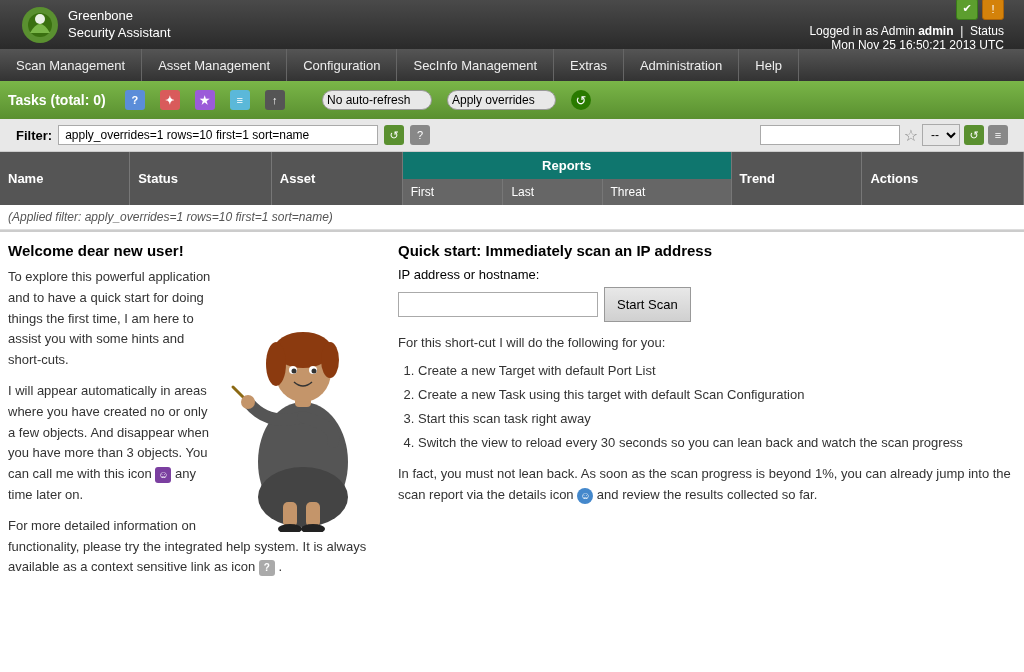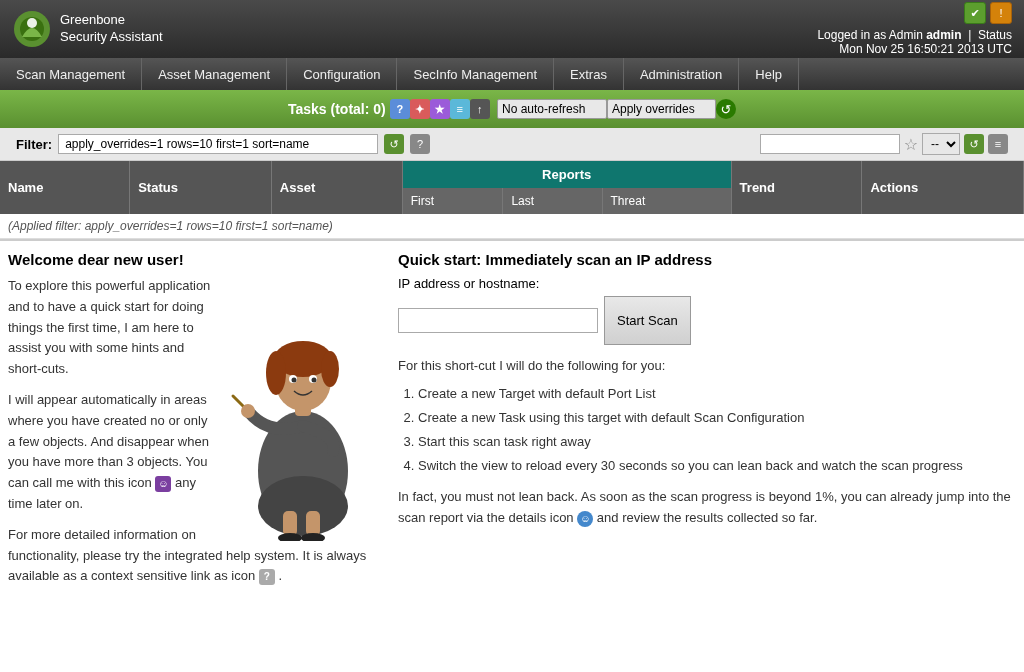--- a/index.html
+++ b/index.html
@@ -2,51 +2,51 @@
 <html><head>
   <meta charset="utf-8">
   <style>
     * { margin: 0; padding: 0; box-sizing: border-box; }
     body { font-family: Arial, sans-serif; font-size: 13px; background: #fff; width: 1024px; }
 
     
     .header {
       background: linear-gradient(to bottom, #4a4a4a, #2a2a2a);
       display: flex; align-items: center; justify-content: space-between;
-      padding: 8px 12px; height: 58px;
+      padding: 8px 20px; height: 49px;
     }
     .logo-area { display: flex; align-items: center; gap: 8px; }
     .logo-icon { width: 40px; height: 40px; }
     .logo-text { color: #fff; font-size: 15px; font-weight: bold; line-height: 1.3; }
     .logo-text span { display: block; font-size: 13px; font-weight: normal; }
     .header-right { text-align: right; color: #fff; font-size: 12px; }
     .header-right a { color: #fff; text-decoration: none; }
     .header-icons { display: flex; gap: 4px; justify-content: flex-end; margin-bottom: 4px; }
     .header-icon { width: 22px; height: 22px; background: #5c9e2e; border: 1px solid #3a7a1a; border-radius: 3px; display: flex; align-items: center; justify-content: center; color: #fff; font-size: 11px; }
     .header-icon.orange { background: #d4820a; border-color: #a8620a; }
 
     
     .nav { background: linear-gradient(to bottom, #555, #333); display: flex; height: 32px; }
     .nav-item { color: #eee; padding: 0 16px; display: flex; align-items: center; font-size: 13px; cursor: pointer; white-space: nowrap; border-right: 1px solid #666; }
 
     
     .tasks-bar {
       background: linear-gradient(to bottom, #7ab648, #5a9030);
-      padding: 6px 8px; display: flex; align-items: center; gap: 0; min-height: 38px; justify-content: center;
+      padding: 6px 8px; display: flex; align-items: center; gap: 15px; min-height: 38px;
     }
     .tasks-title { color: #fff; font-weight: bold; font-size: 14px; margin-right: 4px; }
     .tasks-icon { width: 20px; height: 20px; border-radius: 3px; display: flex; align-items: center; justify-content: center; font-size: 11px; font-weight: bold; cursor: pointer; }
     .tasks-icon.blue { background: #5b8dd9; color: #fff; }
     .tasks-icon.red { background: #d95b5b; color: #fff; }
     .tasks-icon.purple { background: #9b5bd9; color: #fff; }
     .tasks-icon.teal { background: #5bb8d9; color: #fff; }
     .tasks-icon.dark { background: #555; color: #fff; }
 
     .select-wrapper { position: relative; display: inline-block; }
-    .tasks-select { appearance: none; background: #e8e8e8; border: 1px solid #999; padding: 2px 20px 2px 4px; font-size: 12px; cursor: pointer; border-radius: 2px; }
+    .tasks-select { appearance: none; background: #e8e8e8; border: 1px solid #999; padding: 2px 20px 2px 4px; font-size: 12px; cursor: pointer; border-radius: 10px; }
 
     .tasks-refresh-icon { width: 20px; height: 20px; background: #2a7a00; border-radius: 50%; display: flex; align-items: center; justify-content: center; color: #fff; font-size: 13px; cursor: pointer; }
 
     
     .filter-bar { background: #e8e8e8; border-bottom: 1px solid #ccc; padding: 5px 16px; display: flex; align-items: center; gap: 6px; }
     .filter-label { font-weight: bold; font-size: 13px; }
     .filter-input { border: 1px solid #aaa; padding: 2px 6px; font-size: 12px; width: 320px; background: #fff; }
     .filter-icon { width: 20px; height: 20px; border-radius: 3px; display: flex; align-items: center; justify-content: center; font-size: 11px; cursor: pointer; }
     .filter-icon.green { background: #5a9030; color: #fff; }
     .filter-icon.gray { background: #888; color: #fff; }
@@ -71,21 +71,21 @@
     .left-panel { flex: 0 0 370px; }
     .right-panel { flex: 1; }
 
     .welcome-title { font-weight: bold; font-size: 15px; margin-bottom: 8px; }
     .welcome-text { font-size: 13px; line-height: 1.6; color: #333; margin-bottom: 10px; }
 
     .quick-start-title { font-weight: bold; font-size: 15px; margin-bottom: 8px; }
     .ip-label { font-size: 13px; margin-bottom: 5px; }
     .ip-input-row { display: flex; align-items: center; gap: 6px; margin-bottom: 10px; }
     .ip-input { border: 1px solid #aaa; padding: 4px 6px; font-size: 13px; width: 200px; }
-    .start-scan-btn { background: linear-gradient(to bottom, #e8e8e8, #d0d0d0); border: 1px solid #999; padding: 16px 12px; font-size: 13px; cursor: pointer; }
+    .start-scan-btn { background: linear-gradient(to bottom, #e8e8e8, #d0d0d0); border: 1px solid #999; padding: 9px 12px; font-size: 13px; cursor: pointer; }
 
     .quick-steps { font-size: 13px; line-height: 1.7; color: #333; }
     .quick-steps ol { padding-left: 20px; margin: 6px 0; }
     .quick-steps li { margin-bottom: 2px; }
 
     
     .inline-icon { width: 16px; height: 16px; vertical-align: middle; display: inline-block; border-radius: 3px; }
     .inline-icon.purple-q { background: #7b3fa0; color: #fff; font-size: 10px; font-weight: bold; text-align: center; line-height: 16px; }
     .inline-icon.blue-face { background: #4488cc; color: #fff; font-size: 10px; text-align: center; line-height: 16px; border-radius: 50%; }
 

